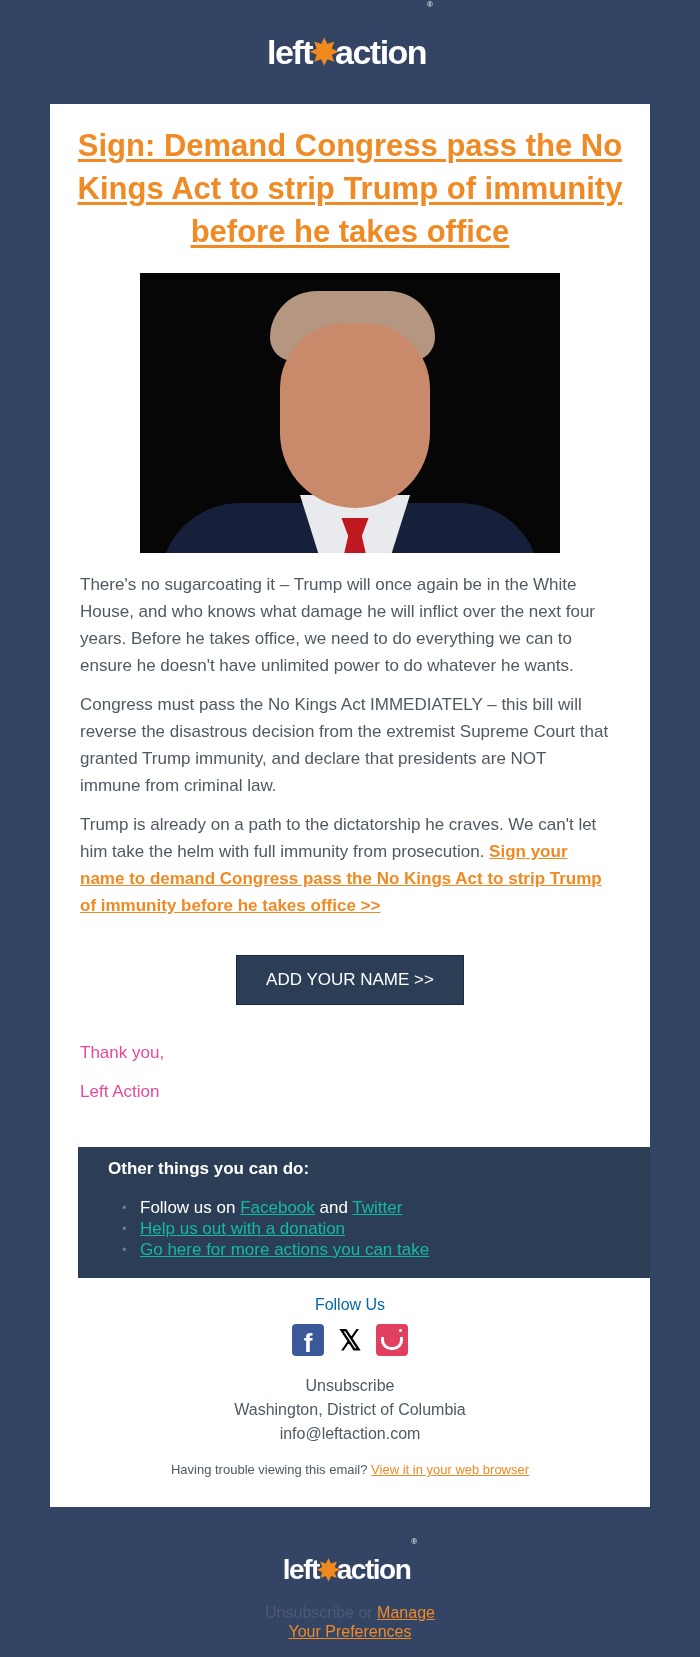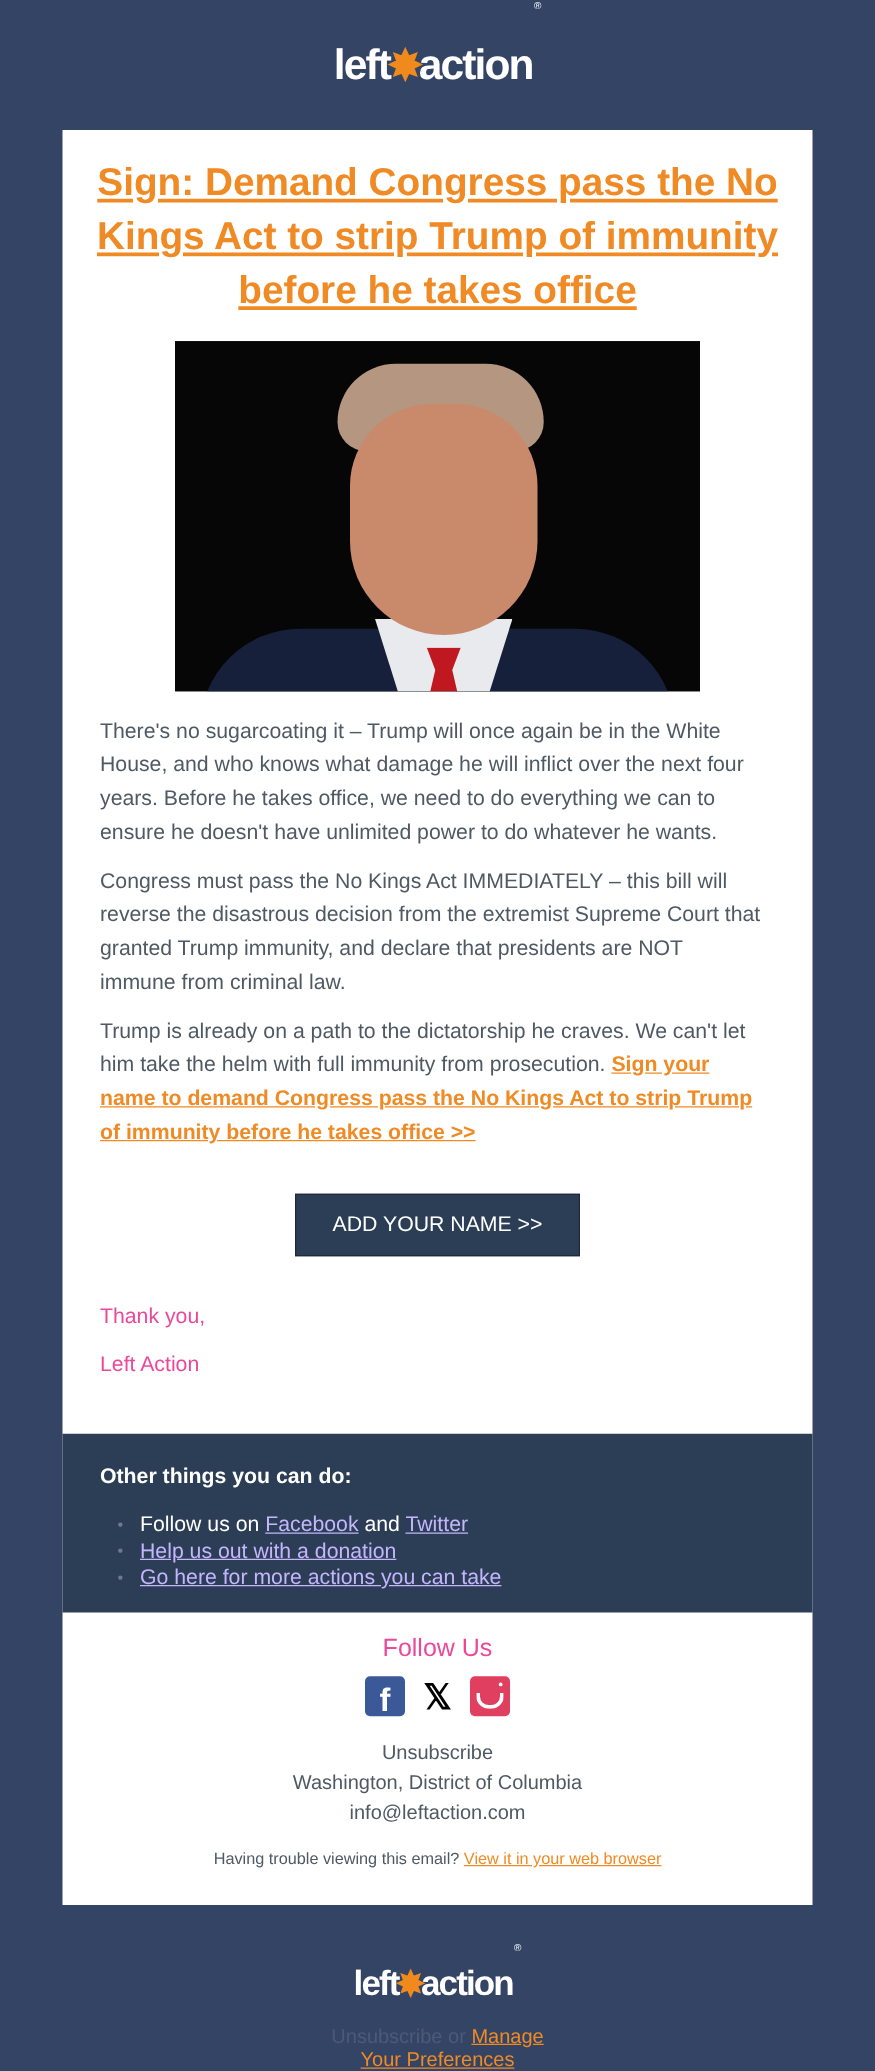--- a/index.html
+++ b/index.html
@@ -44,29 +44,29 @@
   .body p a { color: #f08a24; font-weight: bold; text-decoration: underline; }
   .cta-wrap { text-align: center; padding: 24px 0 34px 0; }
   .cta {
     display: inline-block; background: #2c3e56; color: #ffffff;
     border: 1px solid #1d2a3b; width: 228px; height: 50px; line-height: 48px;
     font-size: 17px; text-decoration: none;
   }
   .signoff { padding: 0 30px 30px 30px; }
   .signoff p { font-size: 17px; line-height: 27px; margin-bottom: 12px; color: #ec4899; }
   .other {
-    background: #2c3e56; padding: 24px 30px 18px 30px; margin-top: 0;
+    background: #2c3e56; padding: 12px 30px 18px 30px; margin-top: 0; margin-left: 28px;
   }
   .other h3 { color: #ffffff; font-size: 17px; font-weight: bold; margin-bottom: 18px; }
   .other ul { list-style: none; padding-left: 32px; }
   .other li { font-size: 17px; line-height: 21px; color: #ffffff; position: relative; }
   .other li::before { content: "•"; color: #6b7a8d; position: absolute; left: -18px; font-size: 13px; }
-  .other a { color: #c4b5fd; text-decoration: underline; }
+  .other a { color: #14b8a6; text-decoration: underline; }
   .footer { text-align: center; padding: 18px 0 30px 0; }
-  .footer .follow { font-size: 20px; color: #ec4899; margin-bottom: 10px; }
+  .footer .follow { font-size: 16px; color: #0369a1; margin-bottom: 10px; }
   .social { display: flex; justify-content: center; gap: 10px; margin-bottom: 18px; }
   .social span { display: inline-flex; align-items: center; justify-content: center; width: 32px; height: 32px; border-radius: 4px; }
   .fb { background: #3b5998; color: #fff; font-weight: bold; font-size: 26px; padding-top: 6px; }
   .xi { color: #000; font-size: 28px; font-weight: bold; }
   .ig { background: #e03f5f; position: relative; }
   .ig::after { content: ""; width: 16px; height: 10px; border: 3px solid #fff; border-top: none; border-radius: 0 0 10px 10px; margin-top: 6px; }
   .ig::before { content: ""; position: absolute; top: 5px; right: 6px; width: 3px; height: 3px; background: #fff; border-radius: 50%; }
   .addr div { font-size: 16px; line-height: 24px; color: #4f5963; }
   .trouble { font-size: 13px; color: #4f5963; margin-top: 16px; }
   .trouble a { color: #f08a24; text-decoration: underline; }

